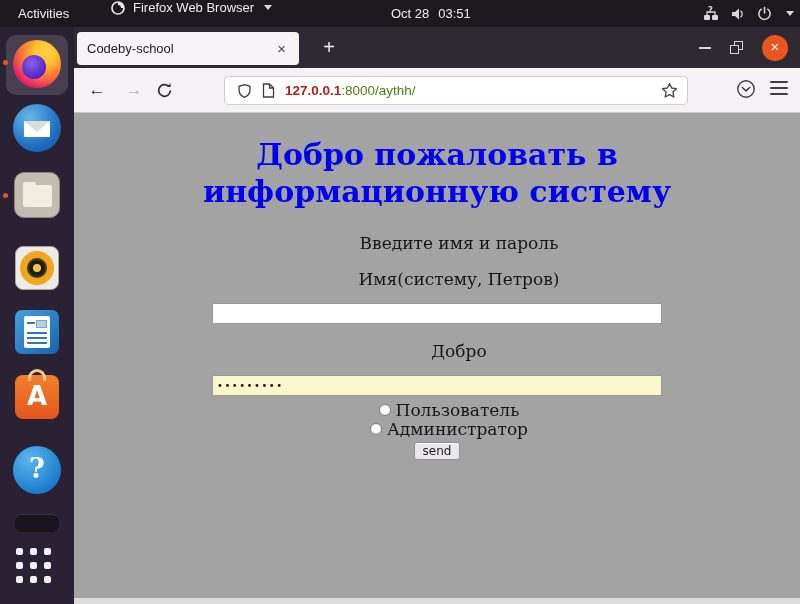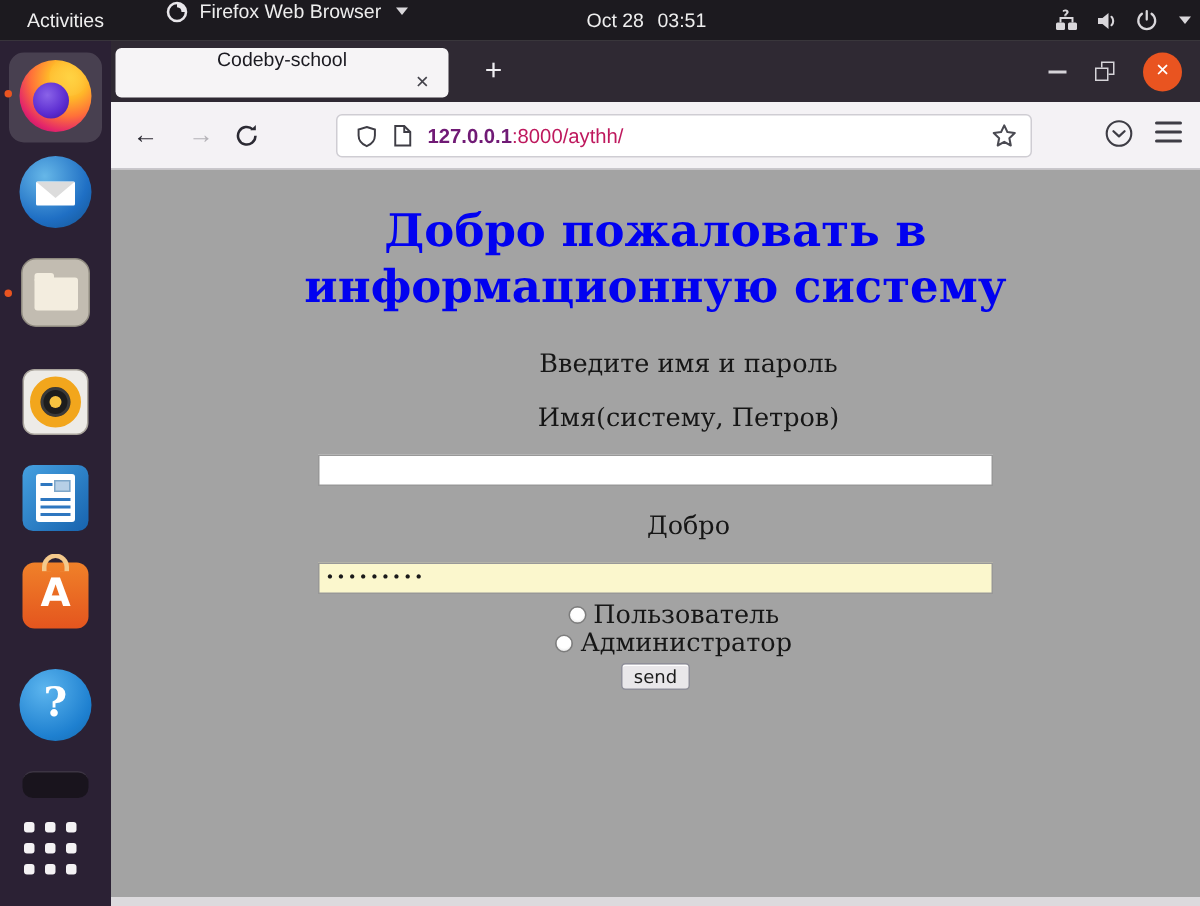--- a/index.html
+++ b/index.html
@@ -65,21 +65,21 @@
     color:#ffffff; font:bold 27px "DejaVu Serif", serif; }
 
   .ic-darkapp { width:44px; height:18px; margin-left:2px; border-radius:7px; background:#19141d; border-top:1px solid #3c3443; }
 
   .ic-grid { display:grid; grid-template-columns:repeat(3, 7px); grid-template-rows:repeat(3, 7px); gap:7px; margin:3px 0 0 3px; }
   .ic-grid span { width:7px; height:7px; border-radius:2px; background:#f4f2f4; }
 
   
   .tabbar { position:absolute; left:74px; top:27px; width:726px; height:41px; background:#2f2933; z-index:10; }
   .tab { position:absolute; left:3px; top:5px; width:222px; height:33px; background:#f6f4f6; border-radius:4px;
-         display:flex; align-items:center; padding:0 10px; font-size:13px; color:#1b1a21;flex-direction:column; }
+         display:flex; align-items:center; padding:0 10px; font-size:13px; color:#1b1a21; }
   .tab-close { margin-left:auto; color:#45444c; font-size:15px; line-height:15px; padding:0 3px; }
   .newtab { position:absolute; left:240px; top:6px; width:30px; height:30px; color:#f0eef2;
             font-size:20px; text-align:center; line-height:28px; }
   .winctl { position:absolute; right:12px; top:0; height:41px; display:flex; align-items:center; gap:19px; }
   .wc-min { width:12px; height:2px; background:#d6d4d9; }
   .wc-restore { position:relative; width:13px; height:13px; }
   .wc-restore .b { position:absolute; left:0; bottom:0; width:9px; height:9px; border:1.5px solid #d6d4d9; background:#2f2933; }
   .wc-restore .f { position:absolute; right:0; top:0; width:9px; height:9px; border:1.5px solid #d6d4d9; }
   .wc-close { width:26px; height:26px; border-radius:50%; background:#e95420; color:#ffffff;
               font-size:15px; line-height:24px; text-align:center; }
@@ -88,22 +88,22 @@
              border-bottom:1px solid #c9c7cc; z-index:10; }
   .nav-btn { position:absolute; top:7px; width:30px; height:30px; text-align:center; line-height:30px; font-size:17px; }
   .back { left:8px; color:#2b2a33; }
   .fwd { left:45px; color:#b5b3b8; }
   .reload { left:82px; top:14px; position:absolute; }
   .urlbar { position:absolute; left:150px; top:8px; width:464px; height:29px; background:#ffffff;
             border:1px solid #cfcdd3; border-radius:4px; display:flex; align-items:center; font-size:13.5px; }
   .urlbar .shield { margin-left:12px; }
   .urlbar .doc { margin-left:10px; }
   .url-text { margin-left:10px; white-space:nowrap; }
-  .url-host { color:#701a75; font-weight:bold; }
-  .url-rest { color:#be185d; }
+  .url-host { color:#b91c1c; font-weight:bold; }
+  .url-rest { color:#4d7c0f; }
   .star { margin-left:auto; margin-right:9px; }
   .pocket { position:absolute; right:44px; top:11px; }
   .menu-btn { position:absolute; right:12px; top:13px; width:18px; display:flex; flex-direction:column; gap:4px; }
   .menu-btn span { height:2px; background:#3e3d45; border-radius:1px; }
 
   
   .page { position:absolute; left:74px; top:113px; width:726px; height:555px; background:#a3a3a3;
           text-align:center; color:#161616; font-family:"DejaVu Serif", serif; overflow:hidden; z-index:5; }
   .page h1 { width:560px; margin:23px auto 0; font-size:30px; line-height:37px; font-weight:bold; color:#0101f0; }
   .lbl { font-size:17px; line-height:20px;padding-left:44px; }

